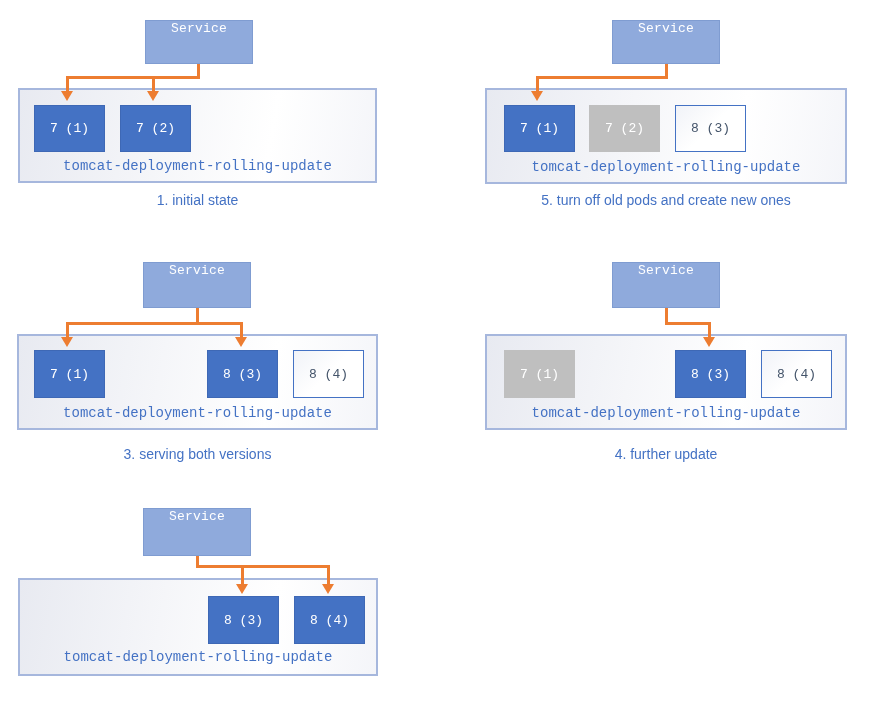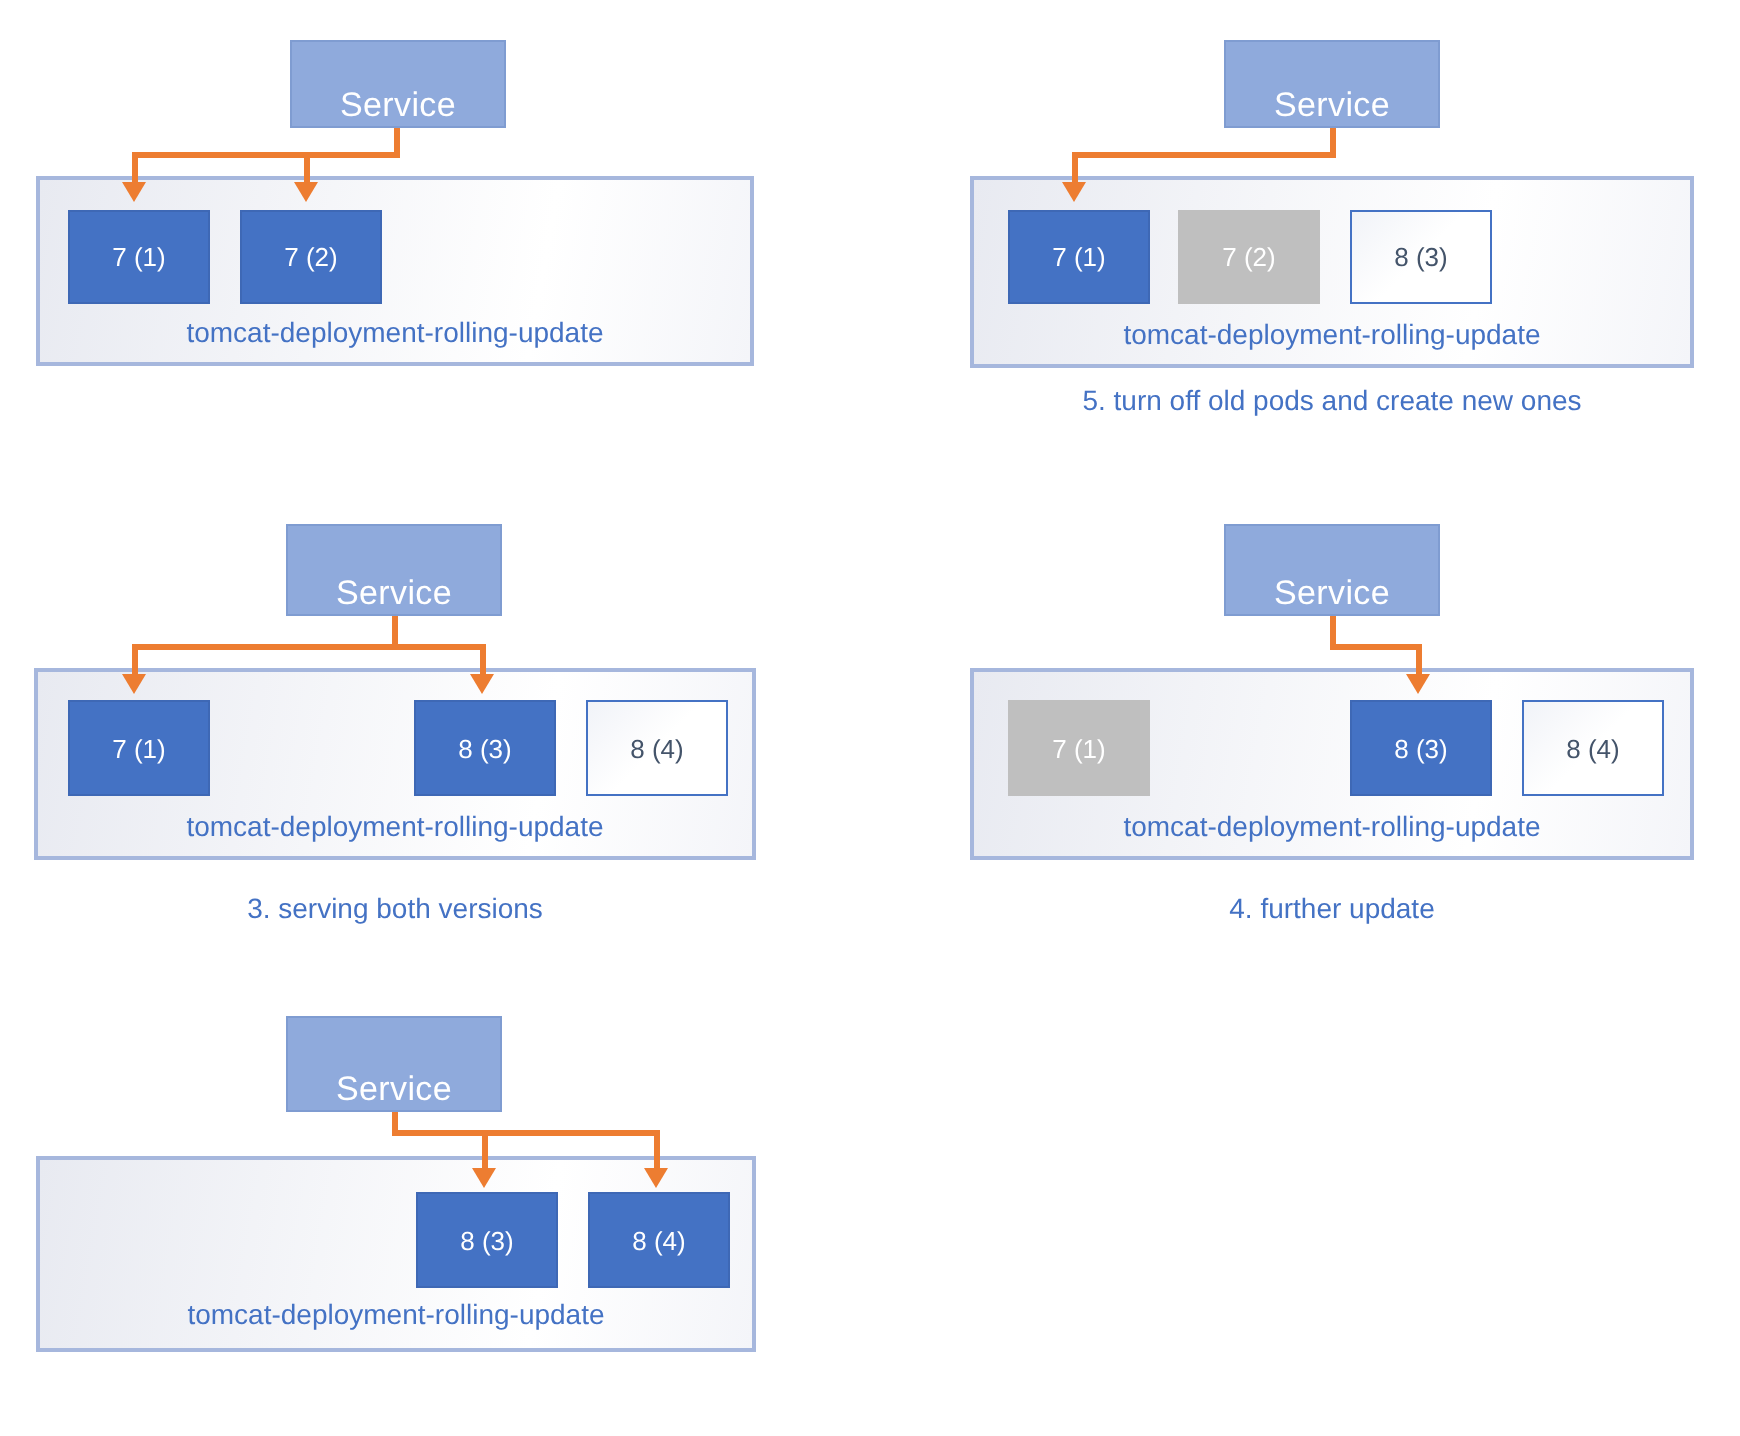--- a/index.html
+++ b/index.html
@@ -6,29 +6,29 @@
   body{
     width:870px;height:718px;position:relative;background:#ffffff;
     font-family:"Liberation Sans", sans-serif;
     -webkit-font-smoothing:antialiased;
   }
   .panel{position:absolute;width:435px;height:238px;}
   .service{
     position:absolute;
     background:var(--service-fill);
     border:1.5px solid var(--service-border);
-    display:flex;align-items:flex-end;justify-content:center;
-    color:#ffffff;font-size:17px;letter-spacing:.2px;
-    box-sizing:border-box;z-index:2;
+    display:flex;align-items:flex-start;justify-content:center;
+    color:#ffffff;font-size:13px;letter-spacing:.2px;
+    box-sizing:border-box;z-index:2;font-family:Liberation Mono, monospace;
   }
   .container-box{
     position:absolute;
     background:linear-gradient(100deg,#e8eaf1 0%,#ffffff 70%,#f4f5f9 100%);
     border:2px solid var(--container-border);
-    box-sizing:border-box;z-index:1;
+    box-sizing:border-box;z-index:1;font-family:Liberation Mono, monospace;
   }
   .pod{
     position:absolute;width:71px;height:47px;
     display:flex;align-items:center;justify-content:center;
     font-size:13px;box-sizing:border-box;z-index:2;
   }
   .pod-active{
     background:var(--pod-active-fill);
     border:1px solid var(--pod-active-border);
     color:var(--pod-text);
@@ -76,20 +76,21 @@
   <div class="arrow-head" style="left:147px;top:91px;"></div>
   <div class="container-box" style="left:18px;top:88px;width:359px;height:95px;">
     <div class="pod pod-active" style="left:14px;top:15px;">
       <span>7 (1)</span>
     </div>
     <div class="pod pod-active" style="left:100px;top:15px;">
       <span>7 (2)</span>
     </div>
     <div class="deployment-label">tomcat-deployment-rolling-update</div>
   </div>
+  <div class="caption" style="left:18px;width:359px;top:192px;">1. initial state</div>
 </section>
 
 <section class="panel" style="left:435px;top:0;">
   <div class="service" style="left:177px;top:20px;width:108px;height:44px;">
     <span>Service</span>
   </div>
   <div class="al al-v" style="left:230px;top:64px;height:15px;"></div>
   <div class="al al-h" style="left:101px;top:76px;width:132px;"></div>
   <div class="al al-v" style="left:101px;top:76px;height:16px;"></div>
   <div class="arrow-head" style="left:96px;top:91px;"></div>

